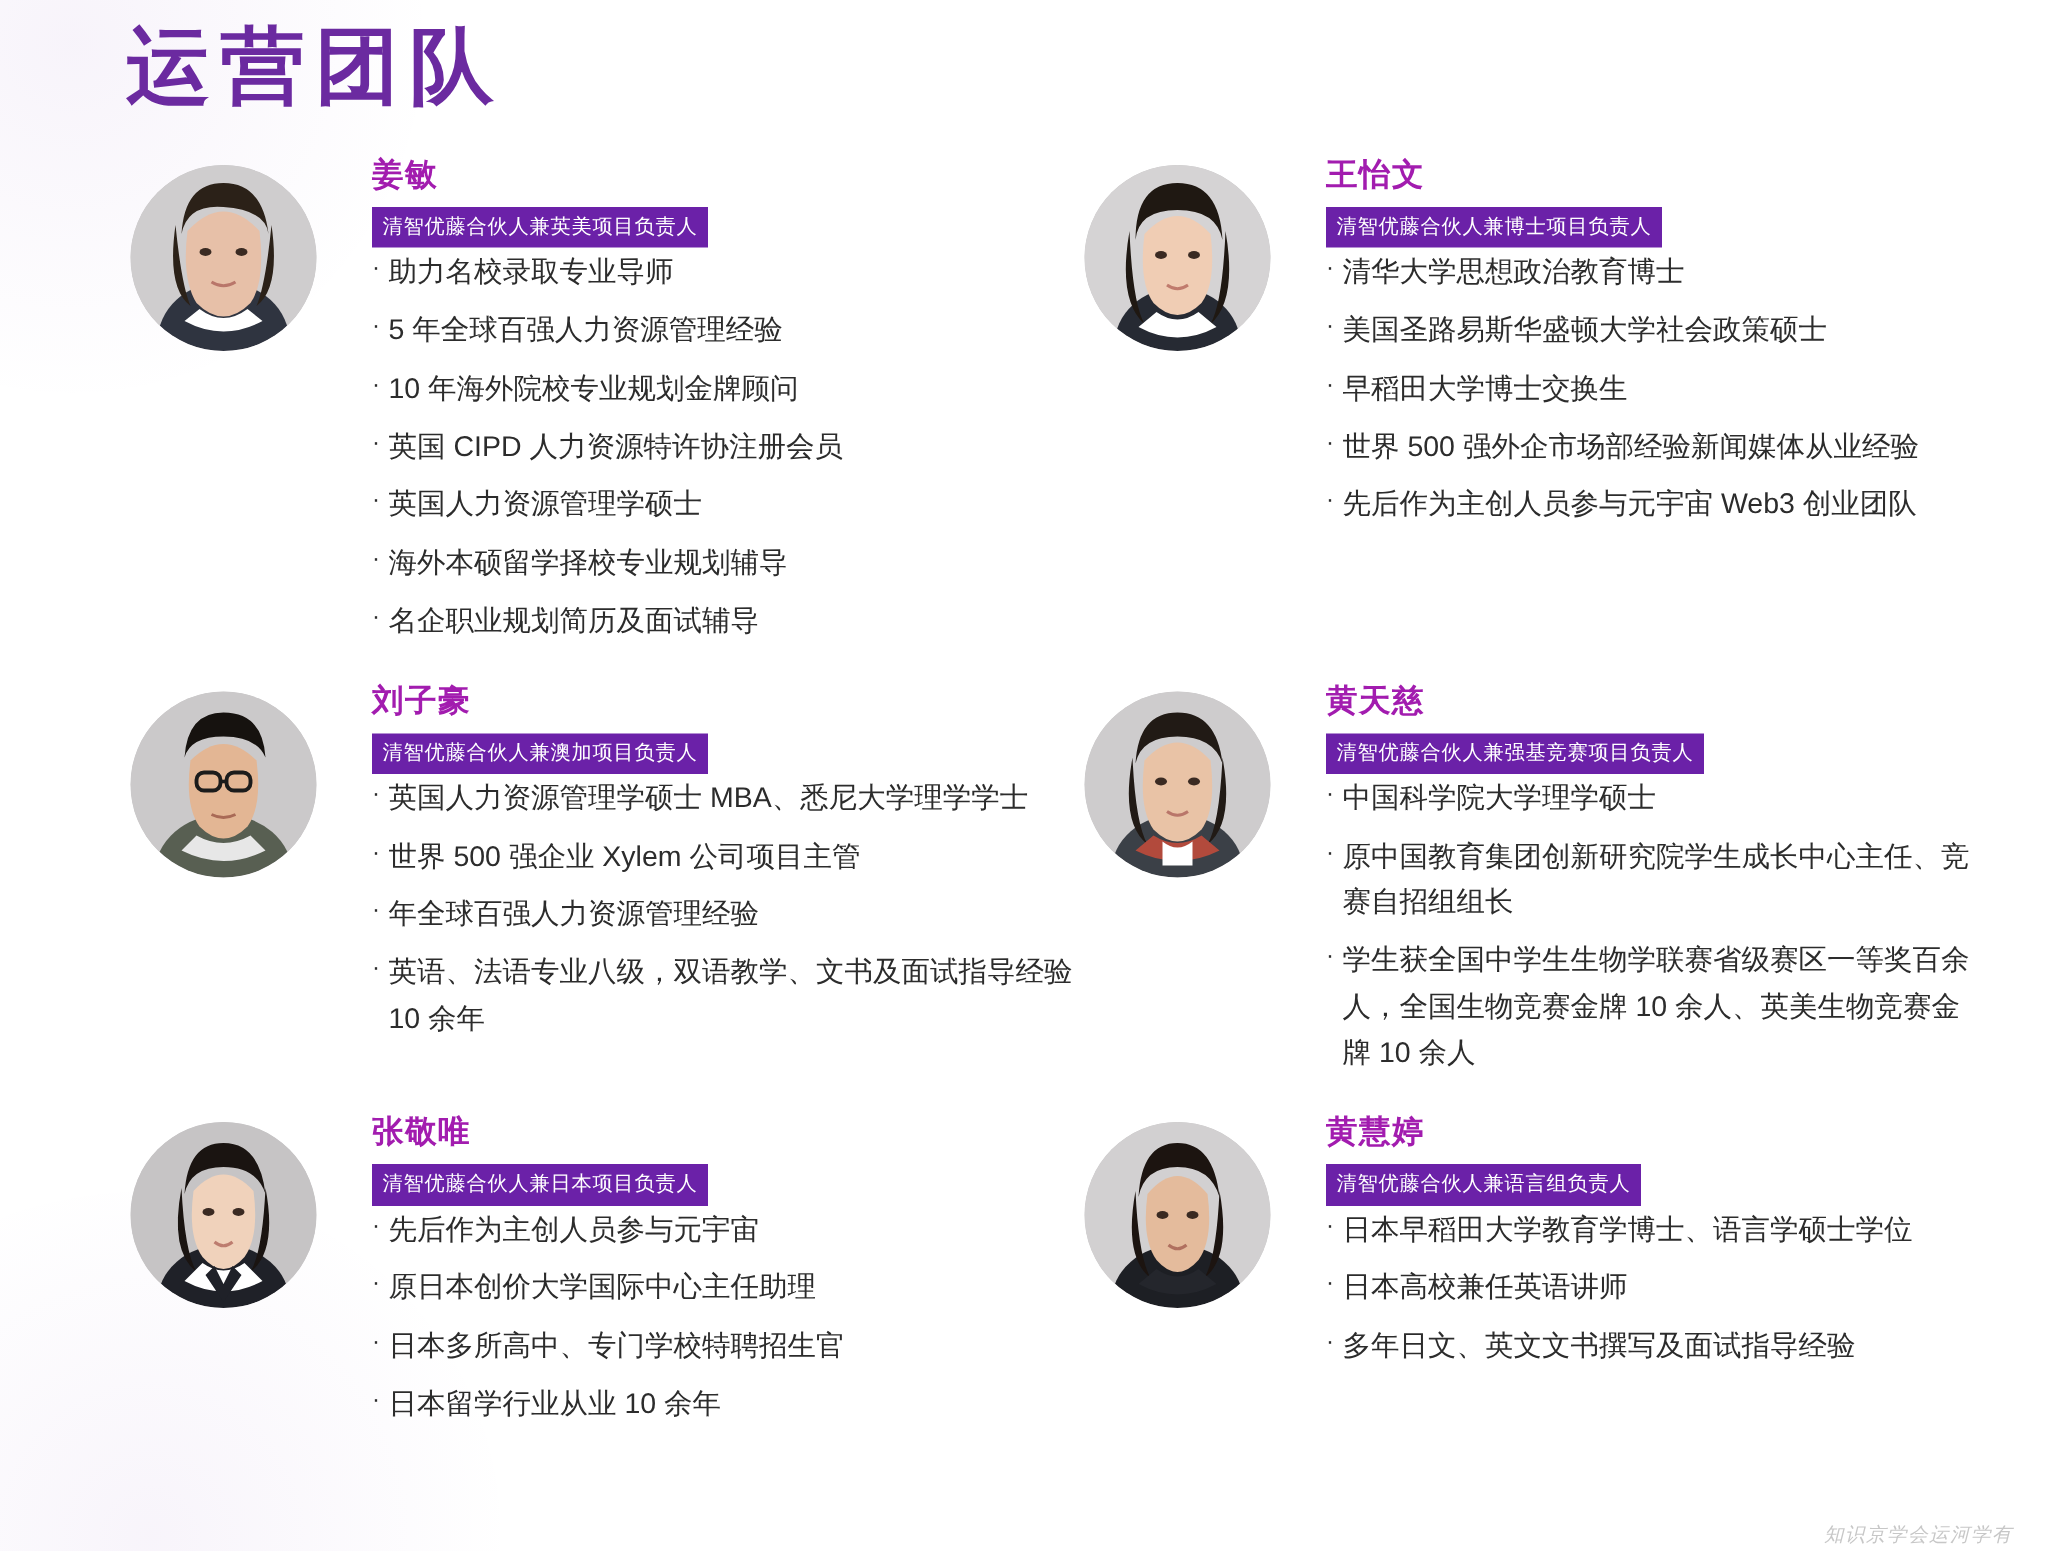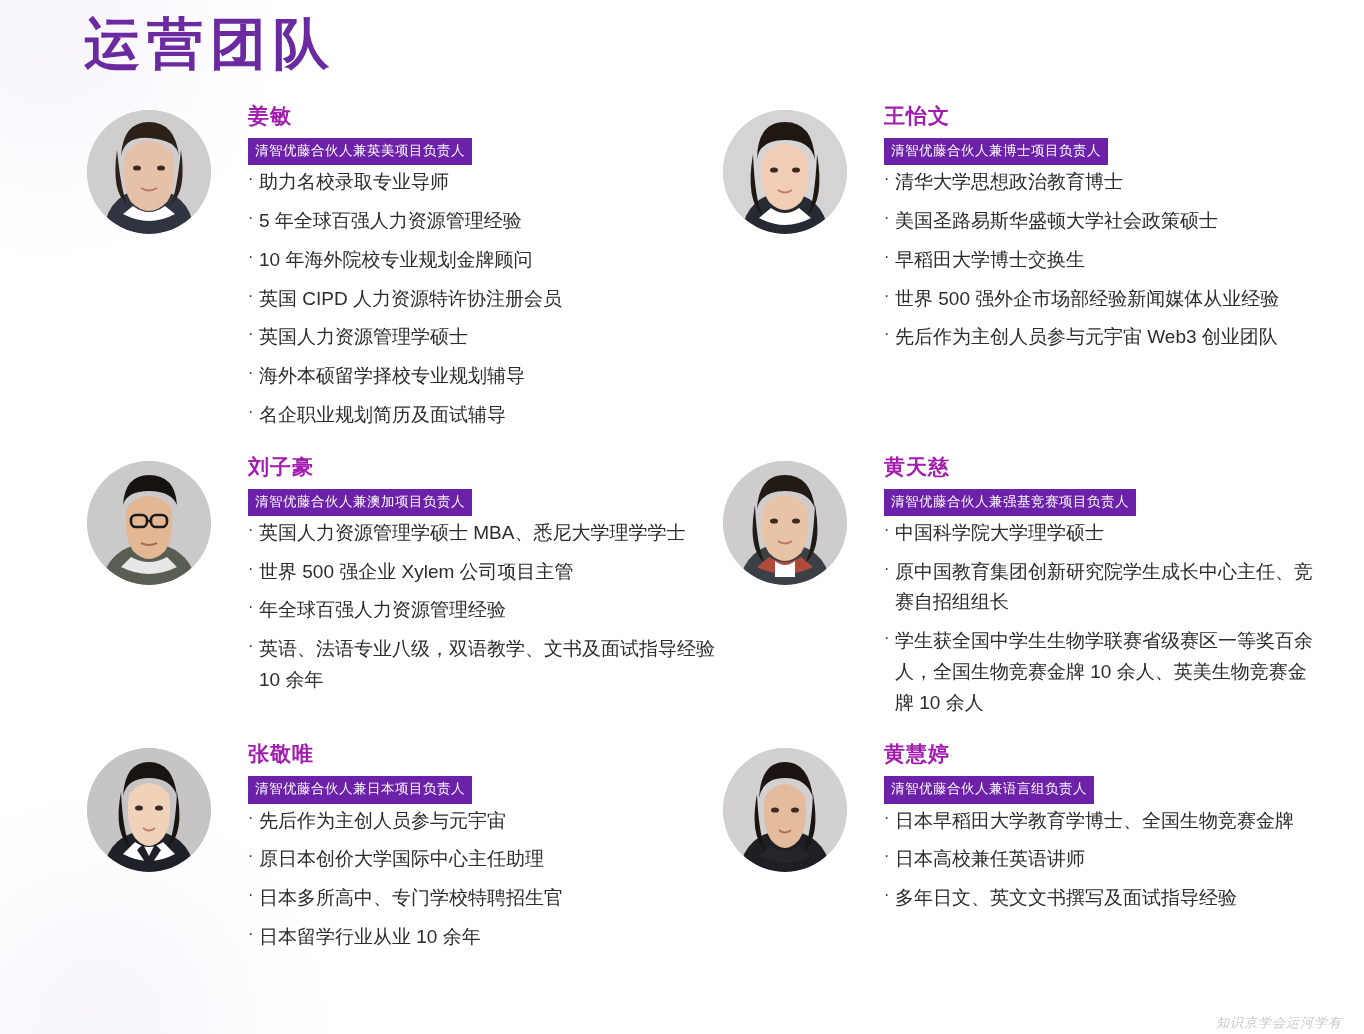--- a/index.html
+++ b/index.html
@@ -361,21 +361,21 @@
               <ellipse cx="72" cy="62" rx="4" ry="2.6" fill="#3a2a22"></ellipse>
               <path d="M56 82 q6 5 12 0" stroke="#b0705f" stroke-width="2" fill="none"></path>
             </g>
           </svg>
         </div>
       </div>
       <div class="info">
         <div class="name">黄慧婷</div>
         <div><span class="role">清智优藤合伙人兼语言组负责人</span></div>
         <ul class="bullets">
-          <li>日本早稻田大学教育学博士、全国生物竞赛金牌</li>
+          <li>日本早稻田大学教育学博士、语言学硕士学位</li>
           <li>日本高校兼任英语讲师</li>
           <li>多年日文、英文文书撰写及面试指导经验</li>
         </ul>
       </div>
     </div>
 
   </div>
 
   <div class="footer-note">知识京学会运河学有</div>
 </div>

